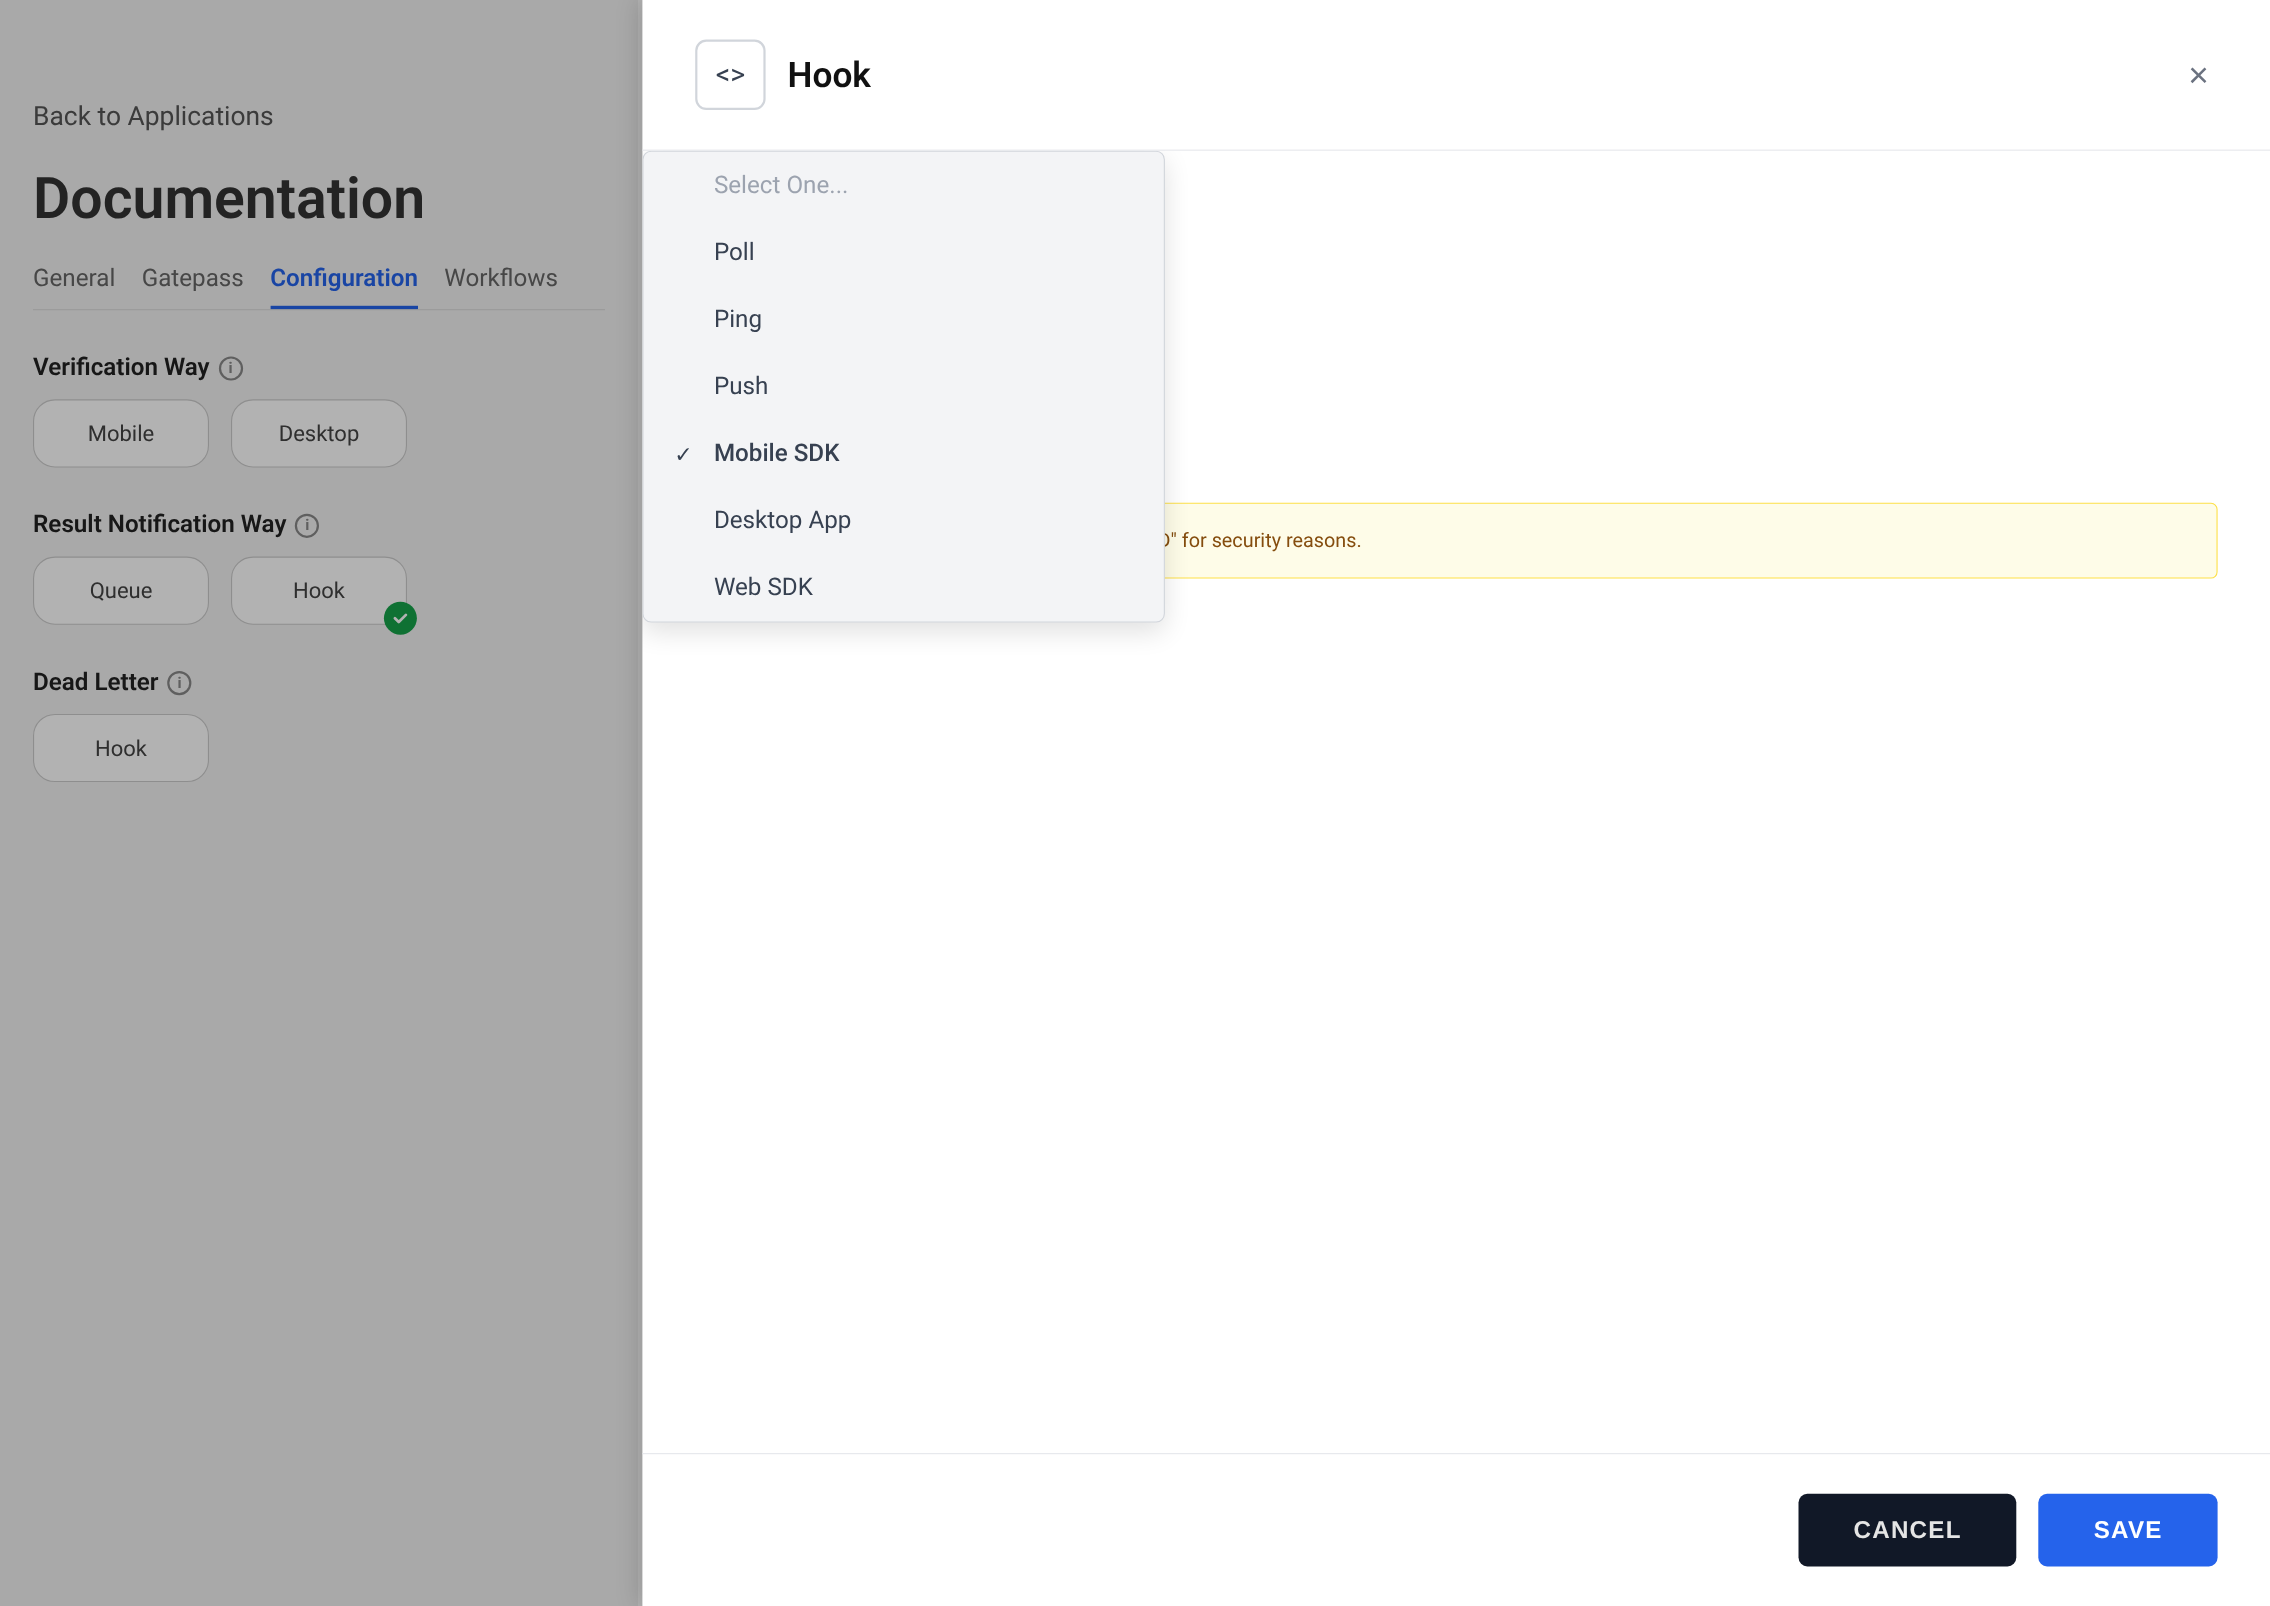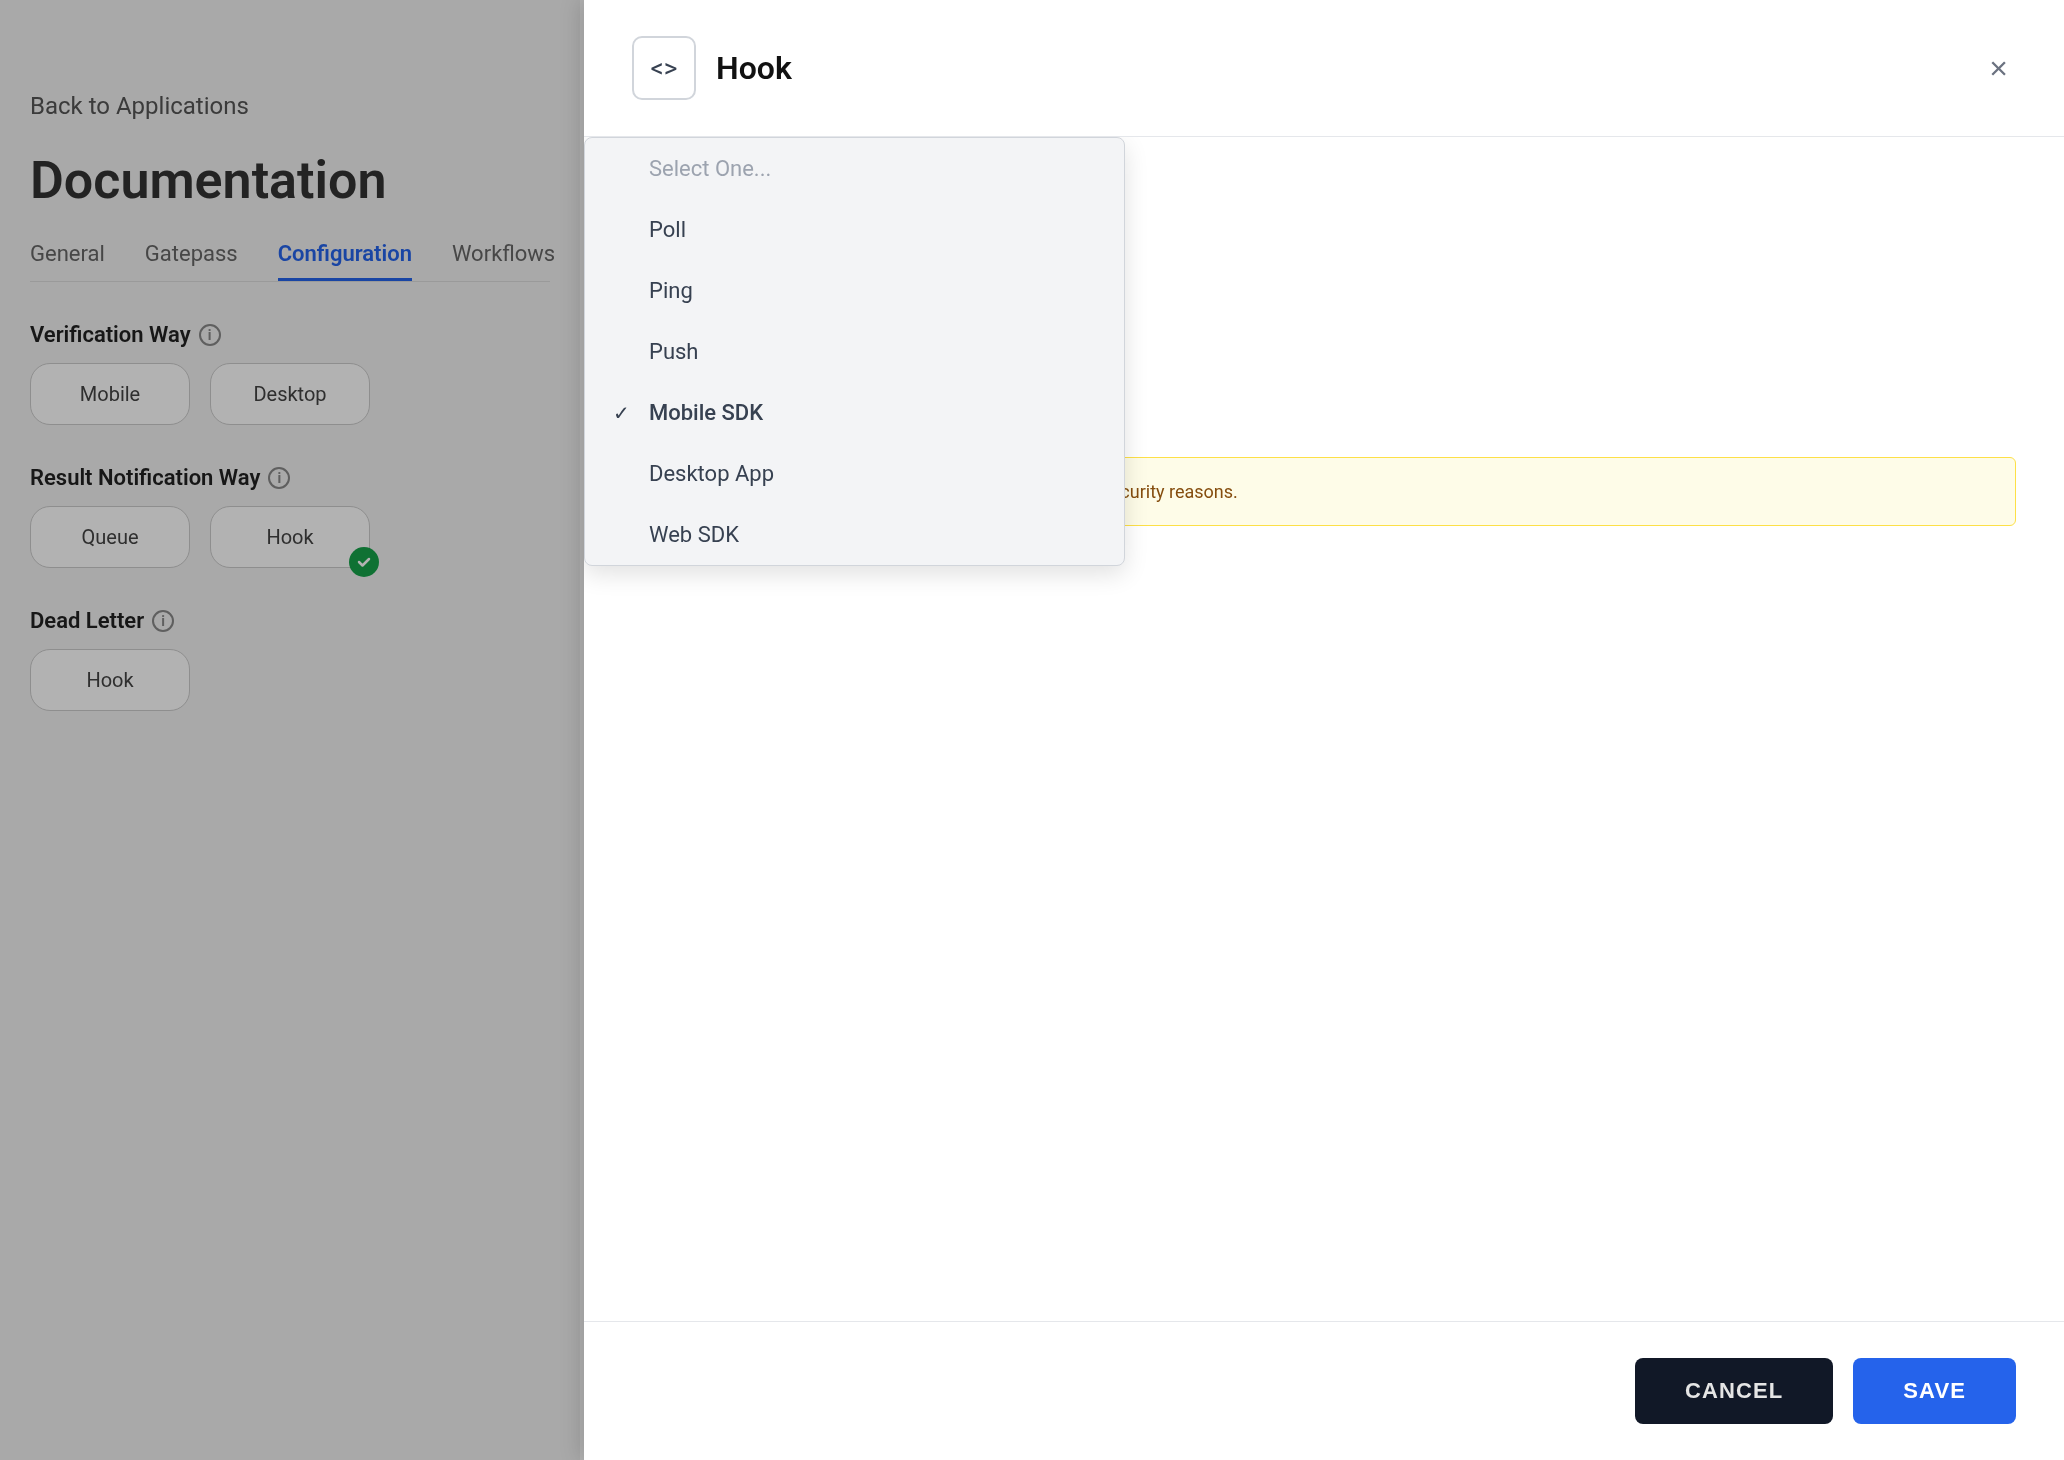--- a/index.html
+++ b/index.html
@@ -39,21 +39,21 @@
 
     .page-title {
       font-size: 52px;
       font-weight: 600;
       color: #333;
       margin-bottom: 30px;
     }
 
     .tabs {
       display: flex;
-      gap: 40px;
+      gap: 24px;
       border-bottom: 1px solid #ddd;
       margin-bottom: 40px;
     }
 
     .tab {
       font-size: 22px;
       padding-bottom: 12px;
       color: #666;
       cursor: pointer;
     }
@@ -216,21 +216,21 @@
     .modal-content-area {
       flex: 1;
       padding: 40px 48px;
       position: relative;
     }
 
     .dropdown-menu {
       position: absolute;
       top: 0;
       left: 0;
-      width: 541px;
+      width: 475px;
       background: #f3f4f6;
       border: 1px solid #d1d5db;
       border-radius: 8px;
       box-shadow: 0 8px 24px rgba(0,0,0,0.12);
       z-index: 100;
       overflow: hidden;
     }
 
     .dropdown-item {
       padding: 18px 28px;

